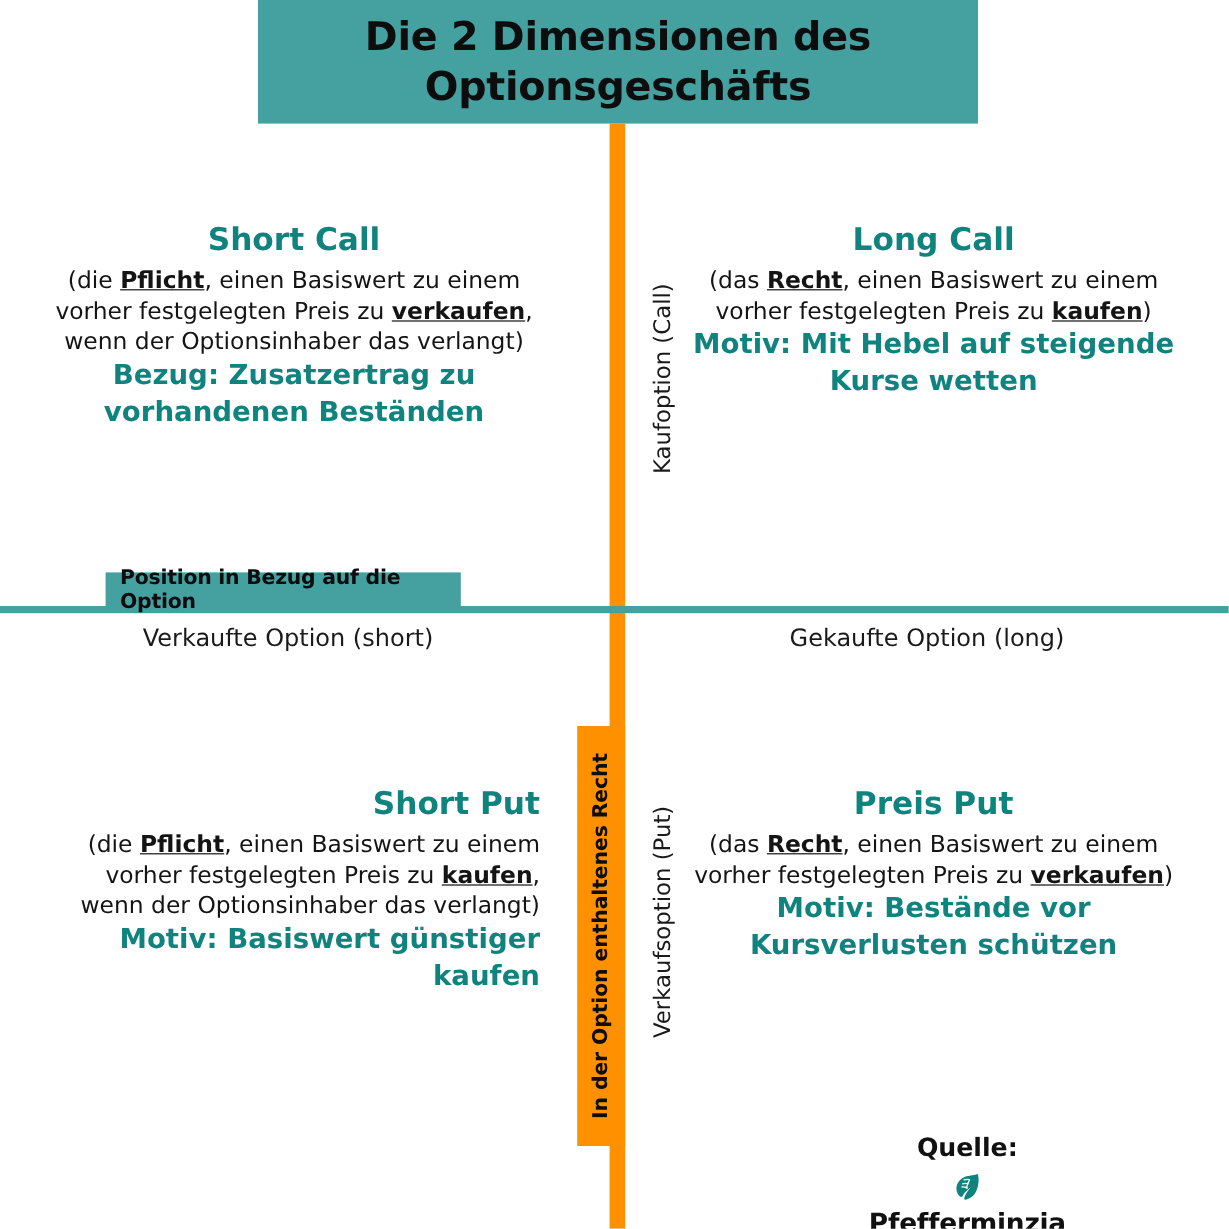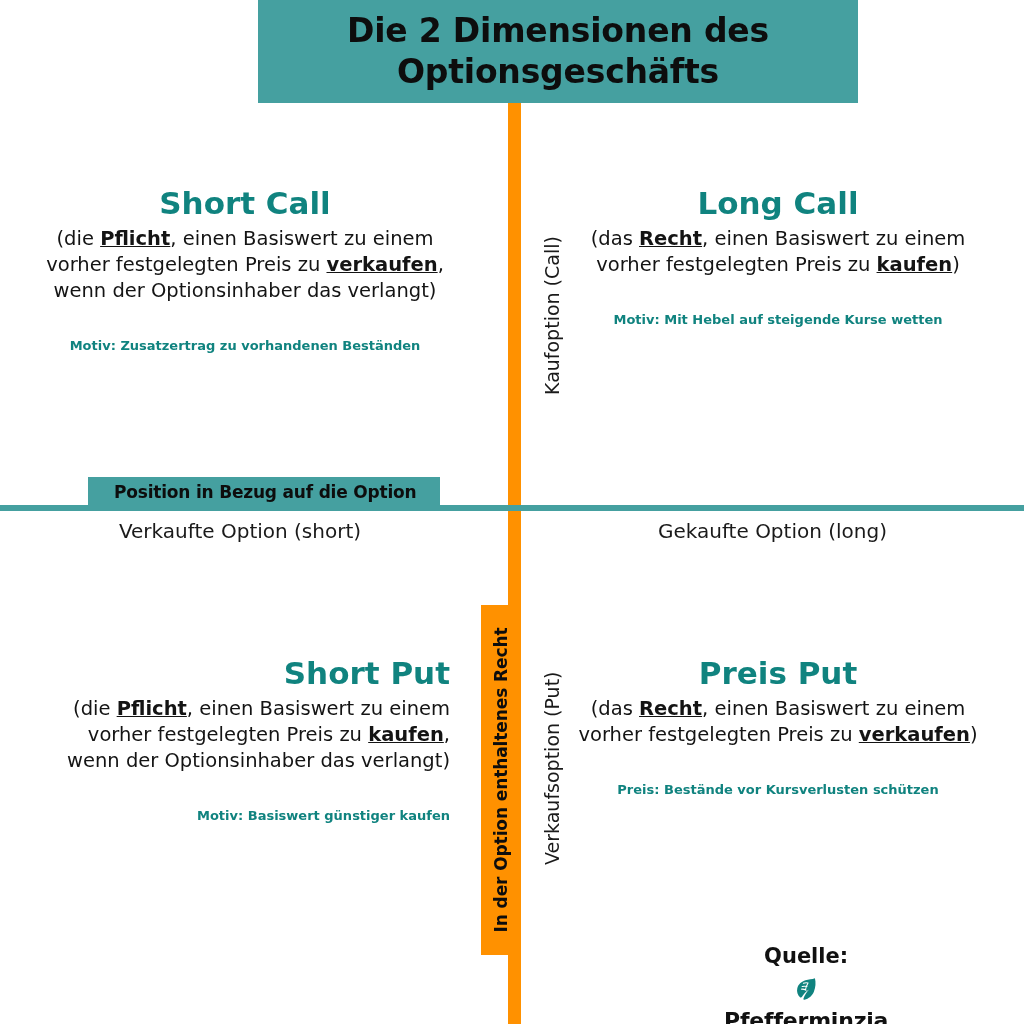--- a/index.html
+++ b/index.html
@@ -27,21 +27,20 @@
     top: 0px;
     width: 600px;
     height: 103px;
     background: #45a0a0;
     display: flex;
     align-items: center;
     justify-content: center;
     text-align: center;
     box-sizing: border-box;
     padding: 0 14px;
-    margin-left: 43px;
   }
   .title-text {
     font-size: 33px;
     font-weight: bold;
     color: #0d0d0d;
     line-height: 1.22;
     letter-spacing: -0.2px;
   }
 
   
@@ -60,27 +59,27 @@
     width: 1024px;
     height: 6px;
     background: #45a0a0;
   }
 
   
   .chip-position {
     position: absolute;
     left: 88px;
     top: 477px;
-    width: 352px;
+    width: 296px;
     height: 30px;
     background: #45a0a0;
     display: flex;
     align-items: center;
     box-sizing: border-box;
-    padding-left: 26px;
+    padding-left: 12px;
   }
   .chip-position-text {
     font-size: 17px;
     font-weight: bold;
     color: #0d0d0d;
     letter-spacing: -0.2px;
   }
 
   .chip-right-orange {
     position: absolute;
@@ -145,38 +144,37 @@
     position: absolute;
     box-sizing: border-box;
     text-align: center;
   }
   .q-tl { left: 40px;  top: 186px; width: 410px; }
   .q-tr { left: 573px; top: 186px; width: 410px; }
   .q-bl { left: 40px;  top: 656px; width: 410px; text-align: right; }
   .q-br { left: 573px; top: 656px; width: 410px; }
 
   .q-title {
-    font-size: 31px;
+    font-size: 26px;
     font-weight: bold;
     color: #10837f;
     line-height: 1.1;
     margin-bottom: 6px;
   }
   .q-desc {
     font-size: 19.5px;
     color: #141414;
     line-height: 1.33;
   }
   .q-desc b {
     font-weight: bold;
     text-decoration: underline;
   }
   .q-motive {
-    margin-top: 33px;
-    font-size: 13px;
+    font-size: 23px;
     font-weight: bold;
     color: #10837f;
     line-height: 1.35;
   }
 
   
   .source {
     position: absolute;
     left: 724px;
     top: 944px;
@@ -228,39 +226,39 @@
 
   <div class="vlabel vlabel-call">Kaufoption (Call)</div>
   <div class="vlabel vlabel-put">Verkaufsoption (Put)</div>
 
   <div class="hlabel hlabel-short">Verkaufte Option (short)</div>
   <div class="hlabel hlabel-long">Gekaufte Option (long)</div>
 
   <div class="quadrant q-tl">
     <div class="q-title">Short Call</div>
     <div class="q-desc"><span>(die </span><b>Pflicht</b><span>, einen Basiswert zu einem vorher festgelegten Preis zu </span><b>verkaufen</b><span>, wenn der Optionsinhaber das verlangt)</span></div>
-    <div class="q-motive">Motiv: Zusatzertrag zu vorhandenen Beständen</div>
+    <div class="q-motive">Bezug: Zusatzertrag zu vorhandenen Beständen</div>
   </div>
 
   <div class="quadrant q-tr">
     <div class="q-title">Long Call</div>
     <div class="q-desc"><span>(das </span><b>Recht</b><span>, einen Basiswert zu einem vorher festgelegten Preis zu </span><b>kaufen</b><span>)</span></div>
     <div class="q-motive">Motiv: Mit Hebel auf steigende Kurse wetten</div>
   </div>
 
   <div class="quadrant q-bl">
     <div class="q-title">Short Put</div>
     <div class="q-desc"><span>(die </span><b>Pflicht</b><span>, einen Basiswert zu einem vorher festgelegten Preis zu </span><b>kaufen</b><span>, wenn der Optionsinhaber das verlangt)</span></div>
     <div class="q-motive">Motiv: Basiswert günstiger kaufen</div>
   </div>
 
   <div class="quadrant q-br">
     <div class="q-title">Preis Put</div>
     <div class="q-desc"><span>(das </span><b>Recht</b><span>, einen Basiswert zu einem vorher festgelegten Preis zu </span><b>verkaufen</b><span>)</span></div>
-    <div class="q-motive">Preis: Bestände vor Kursverlusten schützen</div>
+    <div class="q-motive">Motiv: Bestände vor Kursverlusten schützen</div>
   </div>
 
   <div class="source">
     <span class="source-label">Quelle:</span>
     <span class="leaf-icon">
       <svg viewBox="0 0 32 32" width="26" height="26" aria-hidden="true">
         <path d="M27 4c-3.6 1.4-7.8 1.2-11.6 2.4C10.8 7.9 6.6 11 5.3 16.2c-1.1 4.3.5 8.6 3.3 11.1 0.8 0.7 2 0.5 2.5-0.4 2.1-3.6 5-6.7 8.6-9.1-3 3.2-5.3 6.9-6.8 11-0.3 0.9 0.4 1.8 1.3 1.6 5.1-1 9.5-4.6 11.5-9.7C27.9 15 28.3 9.3 27 4z" fill="#10837f"></path>
         <path d="M18.5 9.8c-1.6 2.7-2.7 5.7-3.3 8.8M18.5 9.8c-1.9-0.4-3.9-0.3-5.7 0.4M17.2 14.2c-1.9-0.6-4-0.6-5.9 0M16.2 18.6c-1.7-0.9-3.7-1.3-5.6-1.2" stroke="#ffffff" stroke-width="1.3" fill="none" stroke-linecap="round"></path>
       </svg>
     </span>

